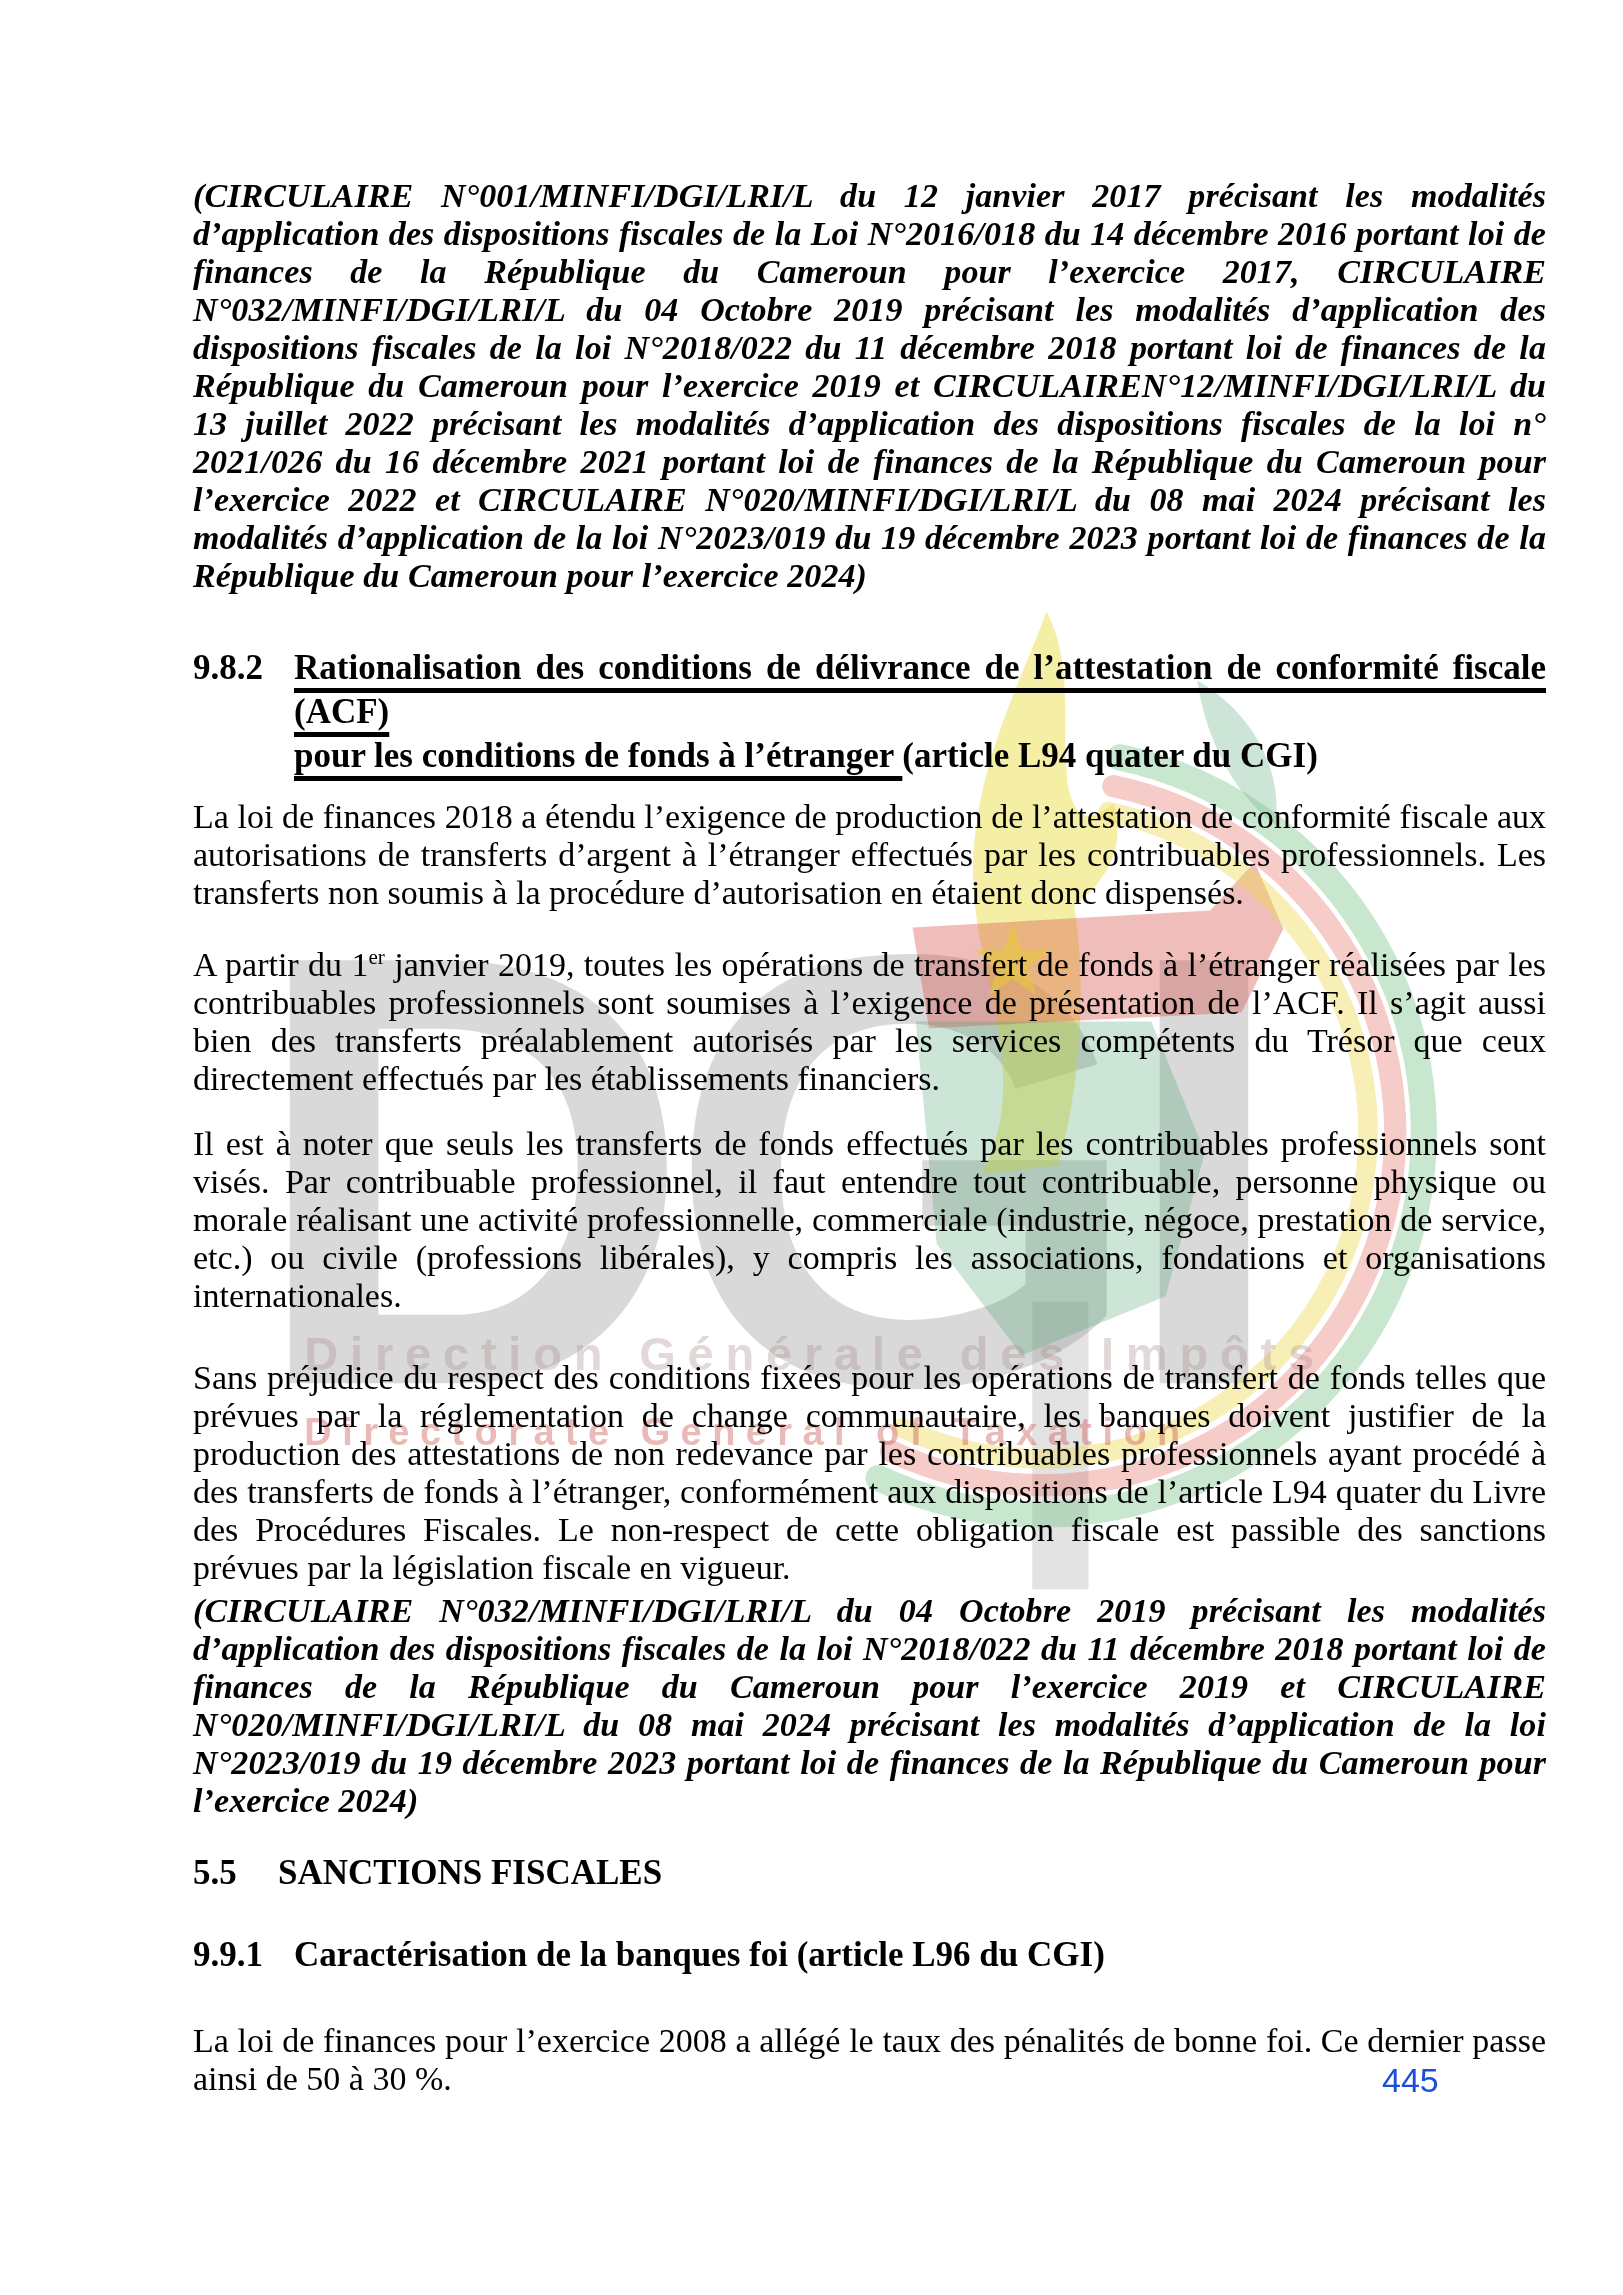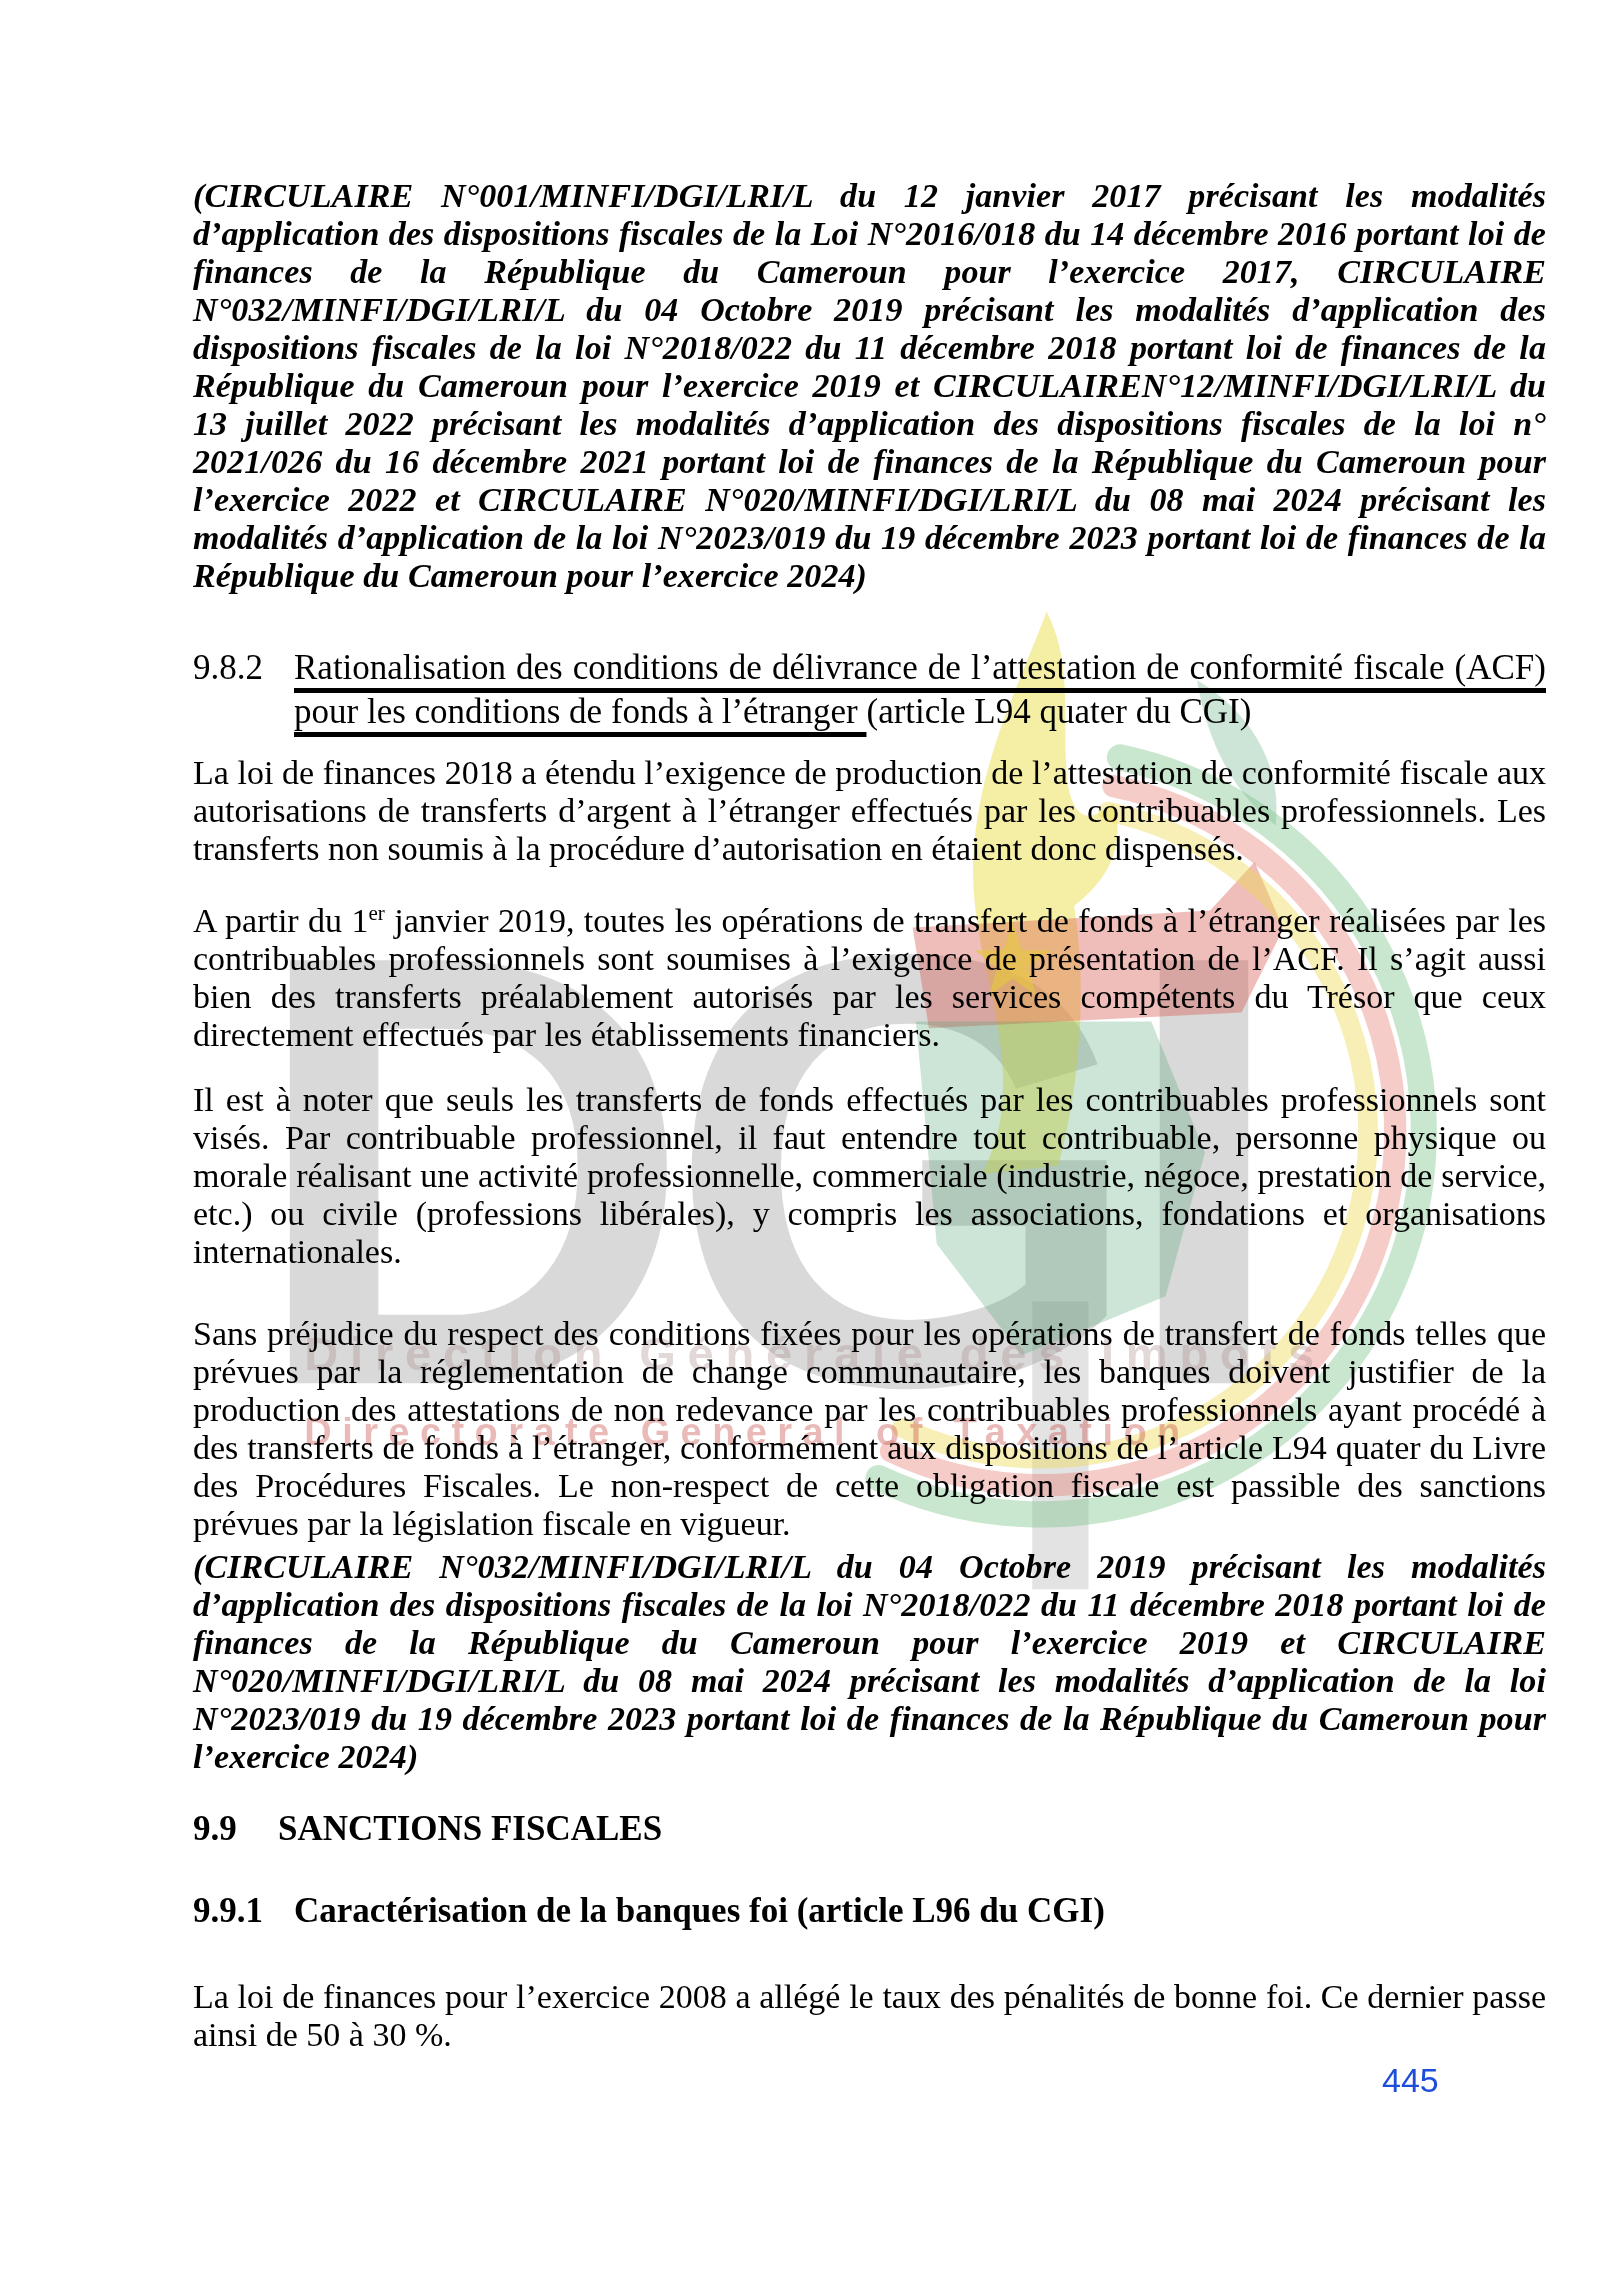--- a/index.html
+++ b/index.html
@@ -19,21 +19,21 @@
     position:absolute;left:193px;top:177px;width:1353px;
     z-index:1;
     font-size:34px;line-height:38px;
     text-align:justify;
   }
   p{margin:0;}
   .circulaire{
     font-weight:bold;font-style:italic;
     letter-spacing:0.1px;
   }
-  .h982{margin-top:51px;display:flex;font-weight:normal;font-size:35px;line-height:44px;}
+  .h982{margin-top:51px;display:flex;font-weight:bold;font-size:35px;line-height:44px;}
   .h982 .h-num{flex:0 0 101px;}
   .h982 .h-text{flex:1 1 auto;}
   .h982 .h-line1{text-align:justify;text-align-last:justify;}
   .u{
     text-decoration:underline;
     text-decoration-thickness:5.2px;
     text-underline-offset:8.5px;
   }
   .body-p{margin-top:0;}
   .p2{margin-top:19.6px;}
@@ -100,21 +100,21 @@
 
   <p class="body-p p3"><span>A partir du 1</span><sup>er</sup><span> janvier 2019, toutes les opérations de transfert de fonds à l’étranger réalisées par les contribuables professionnels sont soumises à l’exigence de présentation de l’ACF. Il s’agit aussi bien des transferts préalablement autorisés par les services compétents du Trésor que ceux directement effectués par les établissements financiers.</span></p>
 
   <p class="body-p p4">Il est à noter que seuls les transferts de fonds effectués par les contribuables professionnels sont visés. Par contribuable professionnel, il faut entendre tout contribuable, personne physique ou morale réalisant une activité professionnelle, commerciale (industrie, négoce, prestation de service, etc.) ou civile (professions libérales), y compris les associations, fondations et organisations internationales.</p>
 
   <p class="body-p p5">Sans préjudice du respect des conditions fixées pour les opérations de transfert de fonds telles que prévues par la réglementation de change communautaire, les banques doivent justifier de la production des attestations de non redevance par les contribuables professionnels ayant procédé à des transferts de fonds à l’étranger, conformément aux dispositions de l’article L94 quater du Livre des Procédures Fiscales. Le non-respect de cette obligation fiscale est passible des sanctions prévues par la législation fiscale en vigueur.</p>
 
   <p class="circulaire p6">(CIRCULAIRE N°032/MINFI/DGI/LRI/L du 04 Octobre 2019 précisant les modalités d’application des dispositions fiscales de la loi N°2018/022 du 11 décembre 2018 portant loi de finances de la République du Cameroun pour l’exercice 2019 et CIRCULAIRE N°020/MINFI/DGI/LRI/L du 08 mai 2024 précisant les modalités d’application de la loi N°2023/019 du 19 décembre 2023 portant loi de finances de la République du Cameroun pour l’exercice 2024)</p>
 
   <div class="h99">
-    <span class="h-num">9.9</span>
+    <span class="h-num">5.5</span>
     <span>SANCTIONS FISCALES</span>
   </div>
 
   <div class="h991">
     <span class="h-num">9.9.1</span>
     <span>Caractérisation de la banques foi (article L96 du CGI)</span>
   </div>
 
   <p class="body-p p7">La loi de finances pour l’exercice 2008 a allégé le taux des pénalités de bonne foi. Ce dernier passe ainsi de 50 à 30 %.</p>
 

